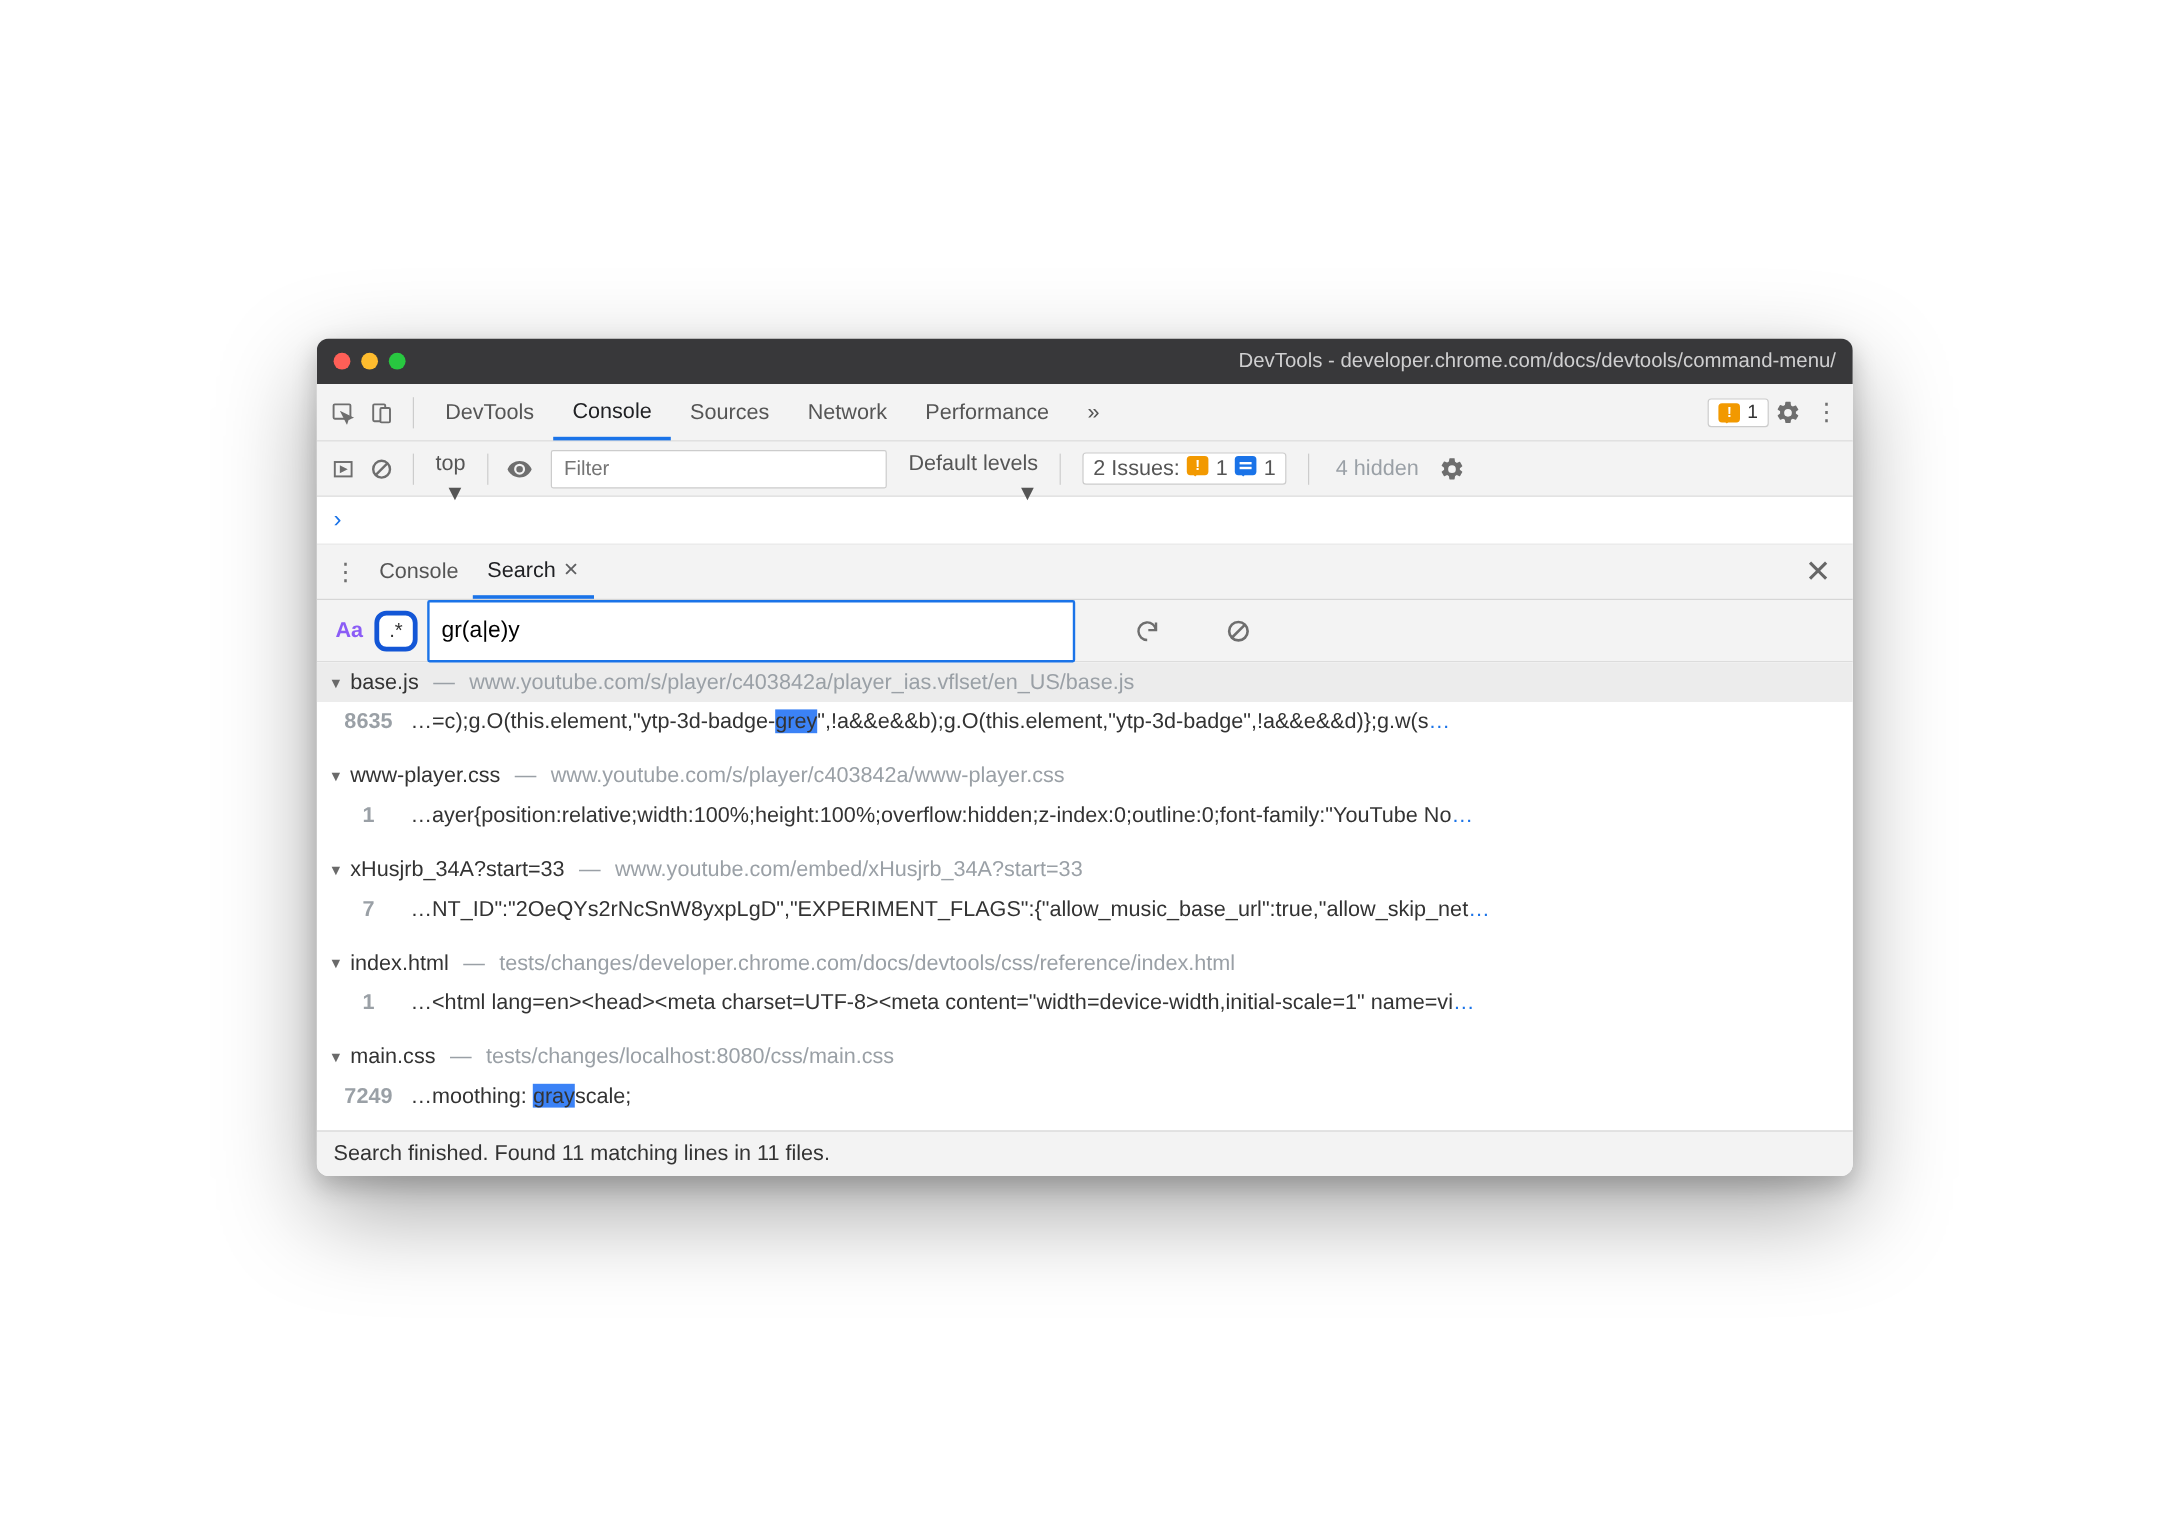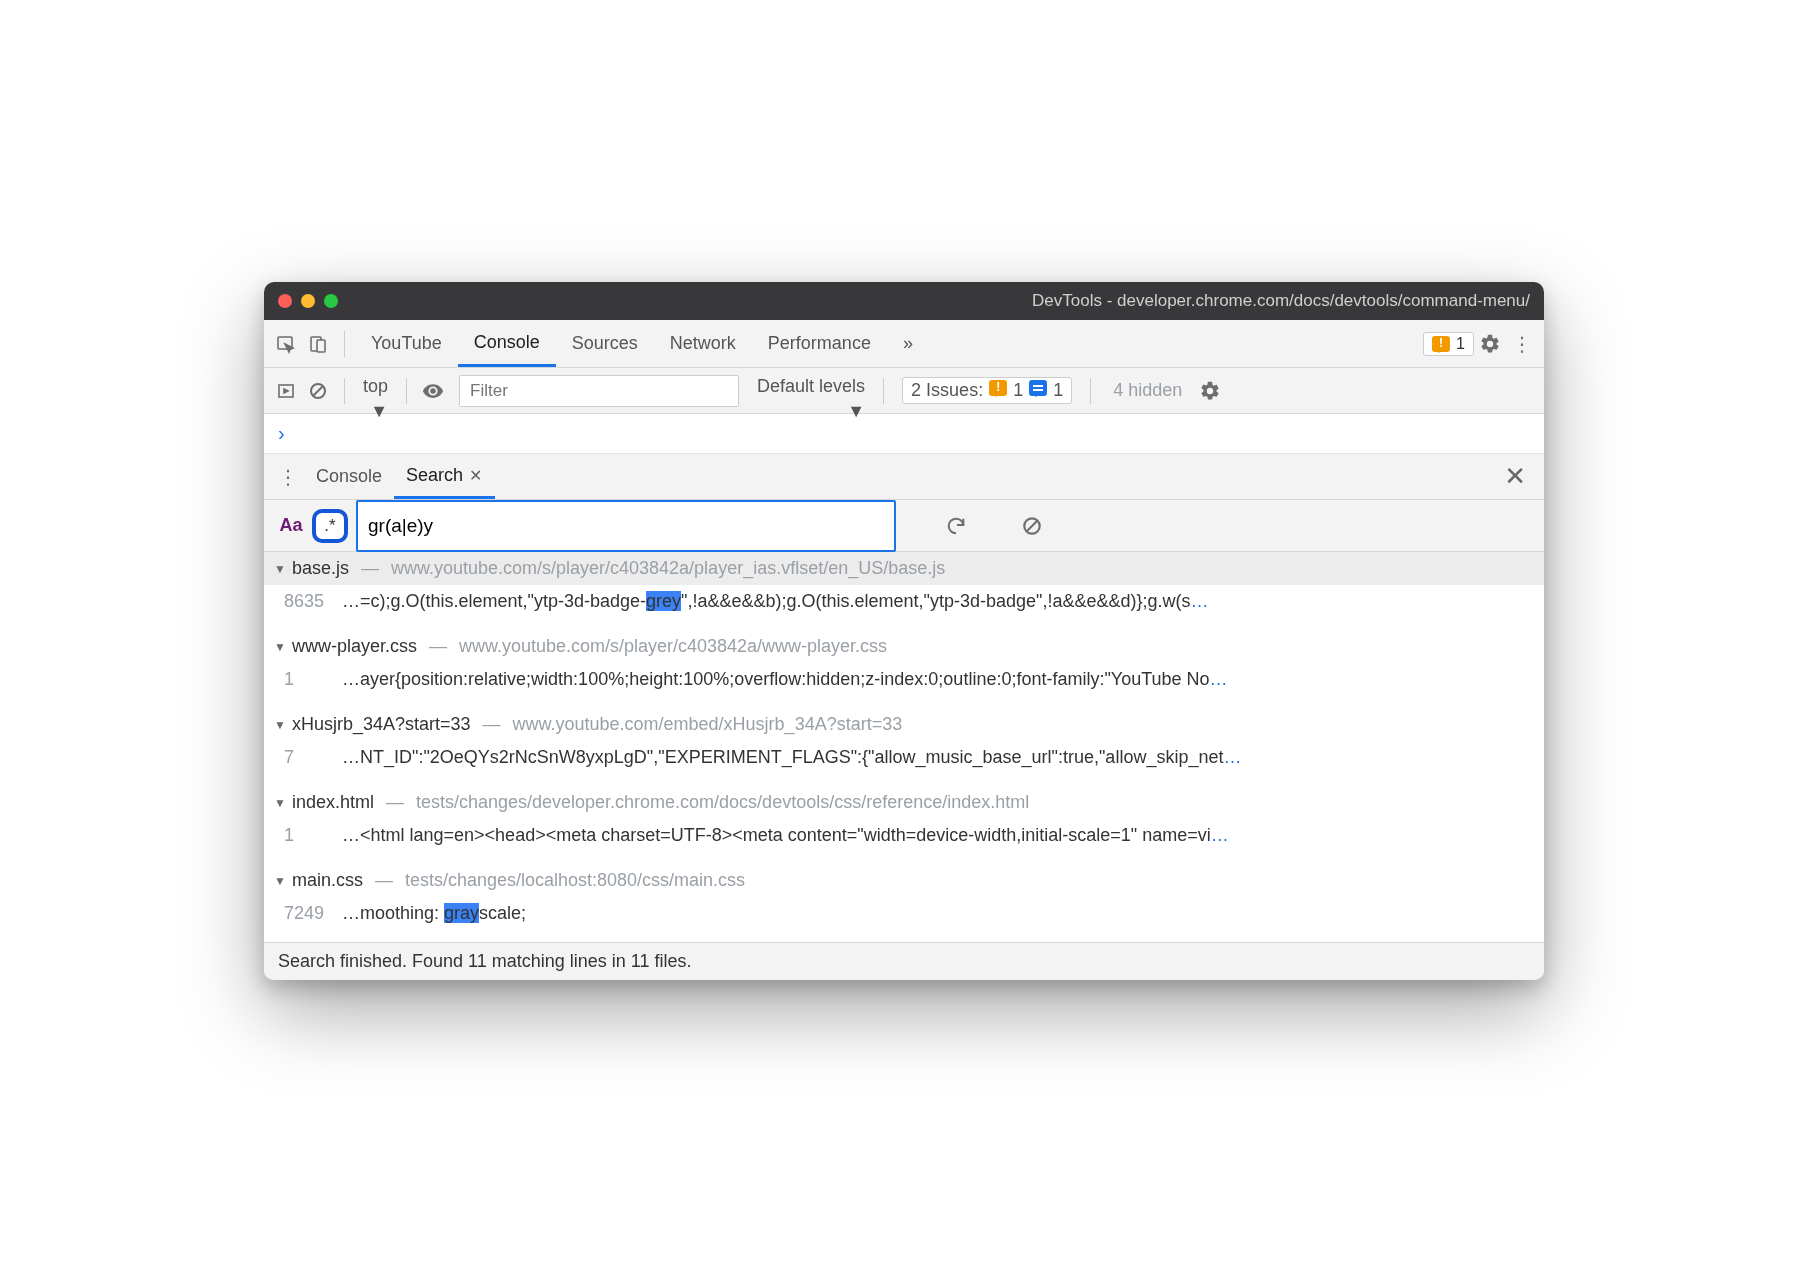--- a/index.html
+++ b/index.html
@@ -132,21 +132,21 @@
 .stab.active { color: #202124; border-bottom: 3px solid #1a73e8; }
 .close-x { font-size: 16px; opacity: 0.7; }
 .big-x { font-size: 26px; color: #666; padding: 0 10px; cursor: pointer; }
 
 .search-bar {
   display: flex; align-items: center;
   height: 52px; border-bottom: 1px solid #d6d6d6;
   background: #f3f3f3; padding: 0 10px; gap: 4px;
 }
 .aa-btn {
-  font-size: 18px; font-weight: 700; color: #701a75;
+  font-size: 18px; font-weight: 700; color: #8b5cf6;
   width: 34px; text-align: center; cursor: pointer;
 }
 .regex-btn {
   width: 36px; height: 34px; border: 4px solid #1356d6;
   border-radius: 10px; display: flex; align-items: center;
   justify-content: center; font-size: 17px; color: #333;
   cursor: pointer; background: #fff;
 }
 .search-input {
   border: 2px solid #1a73e8; background: #fff;
@@ -162,21 +162,21 @@
 }
 .file-hdr.shaded { background: #ececec; }
 .tri { font-size: 12px; color: #6a6a6a; }
 .fname { color: #333; }
 .dash { color: #9aa0a6; margin: 0 6px; }
 .fpath { color: #9aa0a6; }
 .line-row {
   display: flex; align-items: baseline;
   padding: 6px 10px 18px 20px; gap: 12px;
 }
-.line-num { color: #9aa0a6; min-width: 46px; text-align: left; }
+.line-num { color: #9aa0a6; min-width: 46px; text-align: center; font-weight: bold; }
 .line-txt {
   white-space: nowrap; overflow: hidden; text-overflow: ellipsis;
   flex: 1;
 }
 .ellips-more { color: #1a73e8; }
 .hl { background: #3b82f6; }
 
 .status {
   border-top: 1px solid #d6d6d6;
   background: #f3f3f3;
@@ -207,21 +207,21 @@
           <path d="M9 10 L17 14 L14 15 L13 18 Z" fill="#6e6e6e"></path>
       </svg>
     </div>
     <div class="icon-btn">
       <svg width="20" height="20" viewBox="0 0 20 20" fill="none" stroke="#6e6e6e" stroke-width="1.6">
         <rect x="3" y="3" width="10" height="14" rx="1"></rect>
           <rect x="9" y="6" width="8" height="12" rx="1" fill="#f3f3f3"></rect>
       </svg>
     </div>
     <div class="divider"></div>
-    <div class="tab">YouTube</div>
+    <div class="tab">DevTools</div>
     <div class="tab active">Console</div>
     <div class="tab">Sources</div>
     <div class="tab">Network</div>
     <div class="tab">Performance</div>
     <div class="tab">»</div>
     <div class="spacer"></div>
     <div class="issue-badge">
       <span class="bubble-ico bubble-orange bubble-exc"></span>
       <span>1</span>
     </div>

